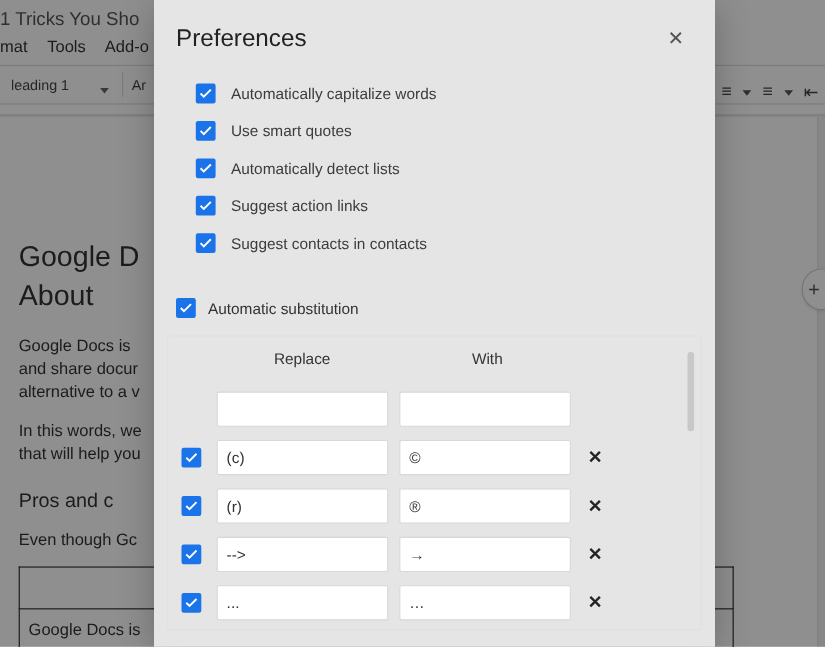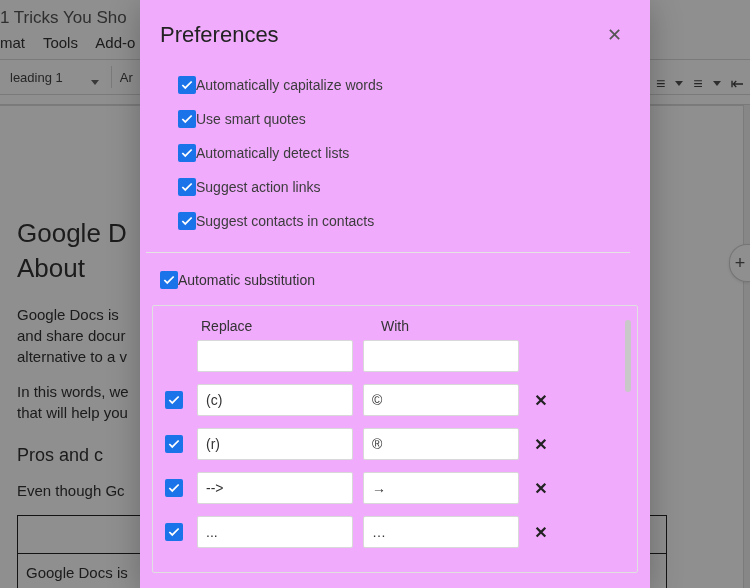--- a/index.html
+++ b/index.html
@@ -129,21 +129,21 @@
     position:absolute; inset:0;
     background:rgba(0,0,0,0.44);
   }
 
   
   .dialog {
     position:absolute;
     left:140px; top:0;
     width:510px;
     height:588px;
-    background:#f0abfc;
+    background:#e5e5e5;
     box-shadow: 0 6px 30px rgba(0,0,0,0.25);
     display:flex;
     flex-direction:column;
     box-sizing:border-box;
     padding: 0 0 0 0;
   }
   .dialog .dlg-header {
     display:flex;
     align-items:center;
     justify-content:space-between;
@@ -160,20 +160,21 @@
     line-height:1;
     padding:4px;
   }
 
   .pref-list {
     padding: 0 20px 14px 38px;
   }
   .pref-row {
     display:flex;
     align-items:center;
+    gap:14px;
     height:34px;
     font-size:14px;
     color:#3c3c3c;
   }
 
   .checkbox {
     width:18px; height:18px;
     background:#1a73e8;
     border-radius:2px;
     display:flex; align-items:center; justify-content:center;
@@ -183,21 +184,21 @@
 
   .divider-line {
     height:1px;
     background:#e4e4e4;
     margin:0 20px 0 6px;
   }
 
   .auto-sub {
     display:flex;
     align-items:center;
-    gap:0;
+    gap:11px;
     padding: 18px 20px 16px 20px;
     font-size:14px;
     color:#333;
   }
 
   
   .sub-box {
     margin: 0 12px 0 12px;
     border:1px solid #e0e0e0;
     border-radius:2px;
@@ -213,21 +214,22 @@
     width:6px; height:72px;
     background:#c8c8c8;
     border-radius:3px;
   }
 
   .sub-headers {
     display:flex;
     padding-left:40px;
     font-size:14px;
     color:#333;
-    margin-bottom:0;
+    margin-bottom:16px;
+    justify-content:flex-end;
   }
   .sub-headers .col-replace { width:180px; }
   .sub-headers .col-with { width:180px; }
 
   .sub-row {
     display:flex;
     align-items:center;
     gap:10px;
     height:44px;
   }

